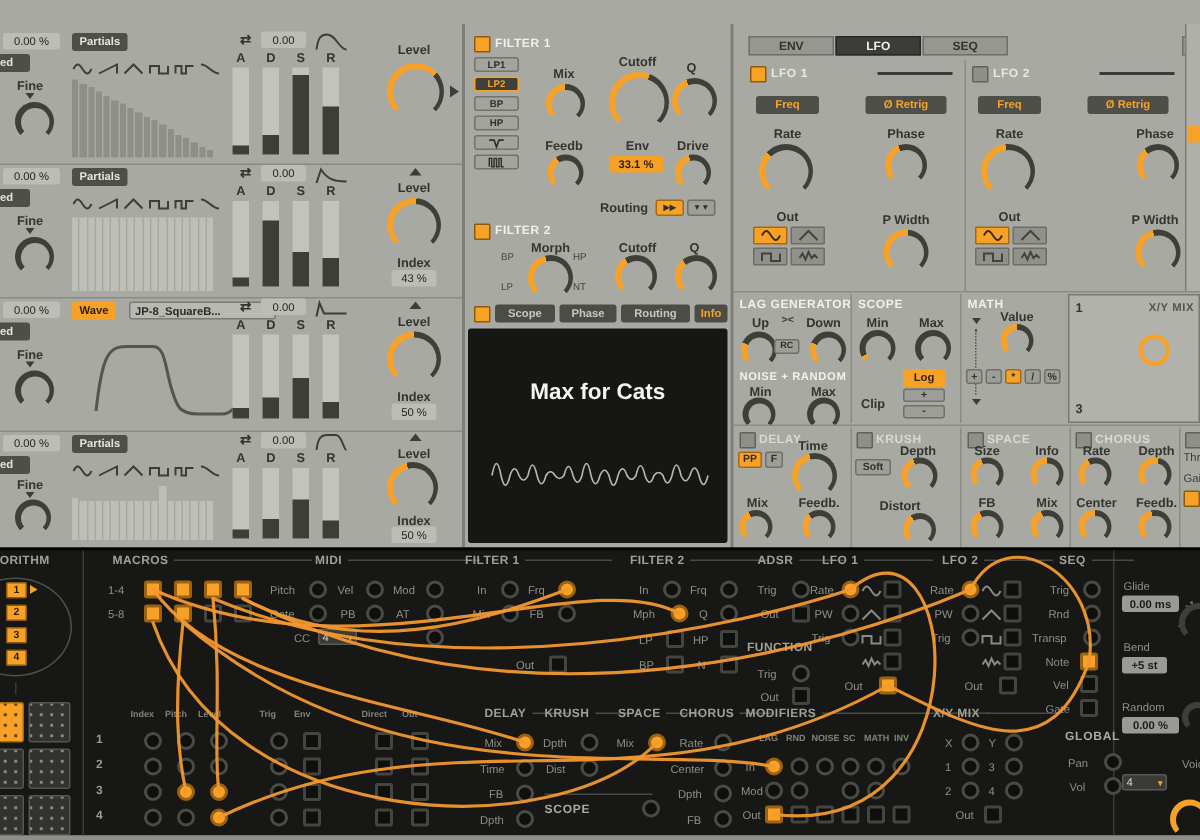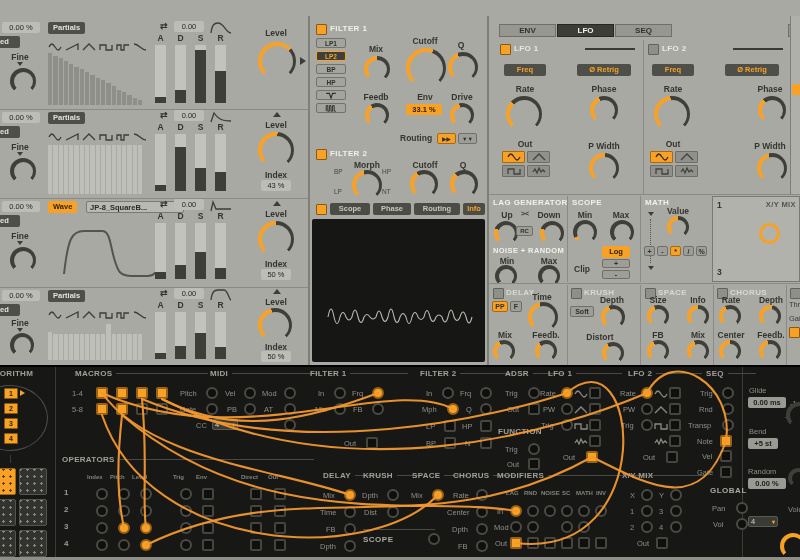--- a/index.html
+++ b/index.html
@@ -404,20 +404,21 @@
   <div class="knob" style="left: 410px; top: 170px; width: 28px; height: 28px; background: conic-gradient(from 225deg, rgb(247, 162, 39) 0deg, rgb(247, 162, 39) 102.6deg, rgb(63, 63, 58) 102.6deg, rgb(63, 63, 58) 270deg, rgba(0, 0, 0, 0) 270deg, rgba(0, 0, 0, 0) 360deg);"></div>
   <div class="lbl lblc" style="left:448px;top:160px;width:30px">Q</div>
   <div class="knob" style="left: 450px; top: 170px; width: 28px; height: 28px; background: conic-gradient(from 225deg, rgb(247, 162, 39) 0deg, rgb(247, 162, 39) 94.5deg, rgb(63, 63, 58) 94.5deg, rgb(63, 63, 58) 270deg, rgba(0, 0, 0, 0) 270deg, rgba(0, 0, 0, 0) 360deg);"></div>
 
   <div class="toggle" style="left:316px;top:204px"></div>
   <div class="dtab" style="left:330px;top:203px;width:40px">Scope</div>
   <div class="dtab" style="left:373px;top:203px;width:38px">Phase</div>
   <div class="dtab" style="left:414px;top:203px;width:46px">Routing</div>
   <div class="dtab on" style="left:463px;top:203px;width:22px">Info</div>
   <div class="display" style="left:312px;top:219px;width:173px;height:143px">
+    <div style="position:absolute;left:0;top:34px;width:173px;text-align:center;color:#f4f4ef;font-size:15px;font-weight:bold">Max for Cats</div>
     <svg width="150" height="40" viewBox="0 0 150 40" style="position:absolute;left:12px;top:78px">
       <path d="M4,20 q3,-16 6,0 q3,13 6,0 q3,-9 6,0 q3,6 6,0 q3,-14 6,0 q3,11 6,0 q3,-5 6,0 q3,4 6,0 q3,-12 6,0 q3,9 6,0 q3,-16 6,0 q3,11 6,0 q3,-7 6,0 q3,13 6,0 q3,-9 6,0 q3,5 6,0 q3,-13 6,0 q3,9 6,0 q3,-4 6,0 q3,10 6,0 q3,-14 6,0 q3,7 6,0 q3,-10 6,0 q3,12 6,0" fill="none" stroke="#b9b9b4" stroke-width="1.1"></path>
     </svg>
   </div>
 
   <div class="tab" style="left:499px;top:24px;width:57px">ENV</div>
   <div class="tab on" style="left:557px;top:24px;width:57px">LFO</div>
   <div class="tab" style="left:615px;top:24px;width:57px">SEQ</div>
   <div class="tab" style="left:788px;top:24px;width:12px"></div>
 
@@ -782,24 +783,20 @@
       <div class="pb-lbl" style="left: 699px; top: 405px;">Rnd</div>
       <div class="jack-c" style="left: 722px; top: 403px;"></div>
       <div class="pb-lbl" style="left: 688px; top: 421px;">Transp</div>
       <div class="jack-c" style="left: 722px; top: 419px;"></div>
       <div class="pb-lbl" style="left: 697px; top: 437px;">Note</div>
       <div class="jack-s on" style="left: 720px; top: 435px;"></div>
       <div class="pb-lbl" style="left: 702px; top: 452px;">Vel</div>
       <div class="jack-s" style="left: 720px; top: 450px;"></div>
       <div class="pb-lbl" style="left: 697px; top: 468px;">Gate</div>
       <div class="jack-s" style="left: 720px; top: 466px;"></div>
-      <div class="pb-title" style="left: 62px; top: 455px;">
-        <span>OPERATORS</span>
-        <i style="width: 195px;"></i>
-      </div>
       <div class="pb-sub" style="left: 87px; top: 474px;">Index</div>
       <div class="pb-sub" style="left: 110px; top: 474px;">Pitch</div>
       <div class="pb-sub" style="left: 132px; top: 474px;">Level</div>
       <div class="pb-sub" style="left: 173px; top: 474px;">Trig</div>
       <div class="pb-sub" style="left: 196px; top: 474px;">Env</div>
       <div class="pb-sub" style="left: 241px; top: 474px;">Direct</div>
       <div class="pb-sub" style="left: 268px; top: 474px;">Out</div>
       <div class="pb-num" style="left: 64px; top: 488px;">1</div>
       <div class="jack-c" style="left: 96px; top: 488px;"></div>
       <div class="jack-c" style="left: 118px; top: 488px;"></div>

